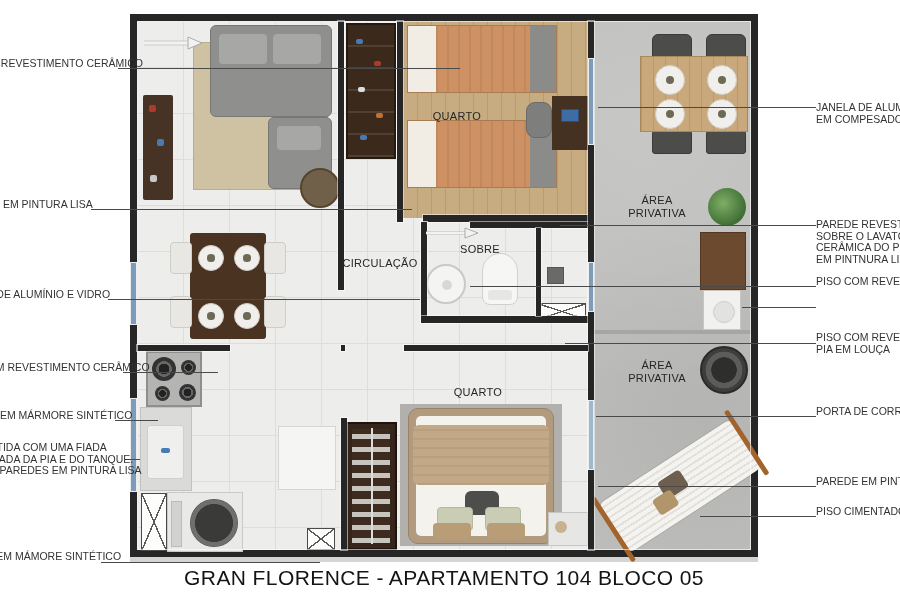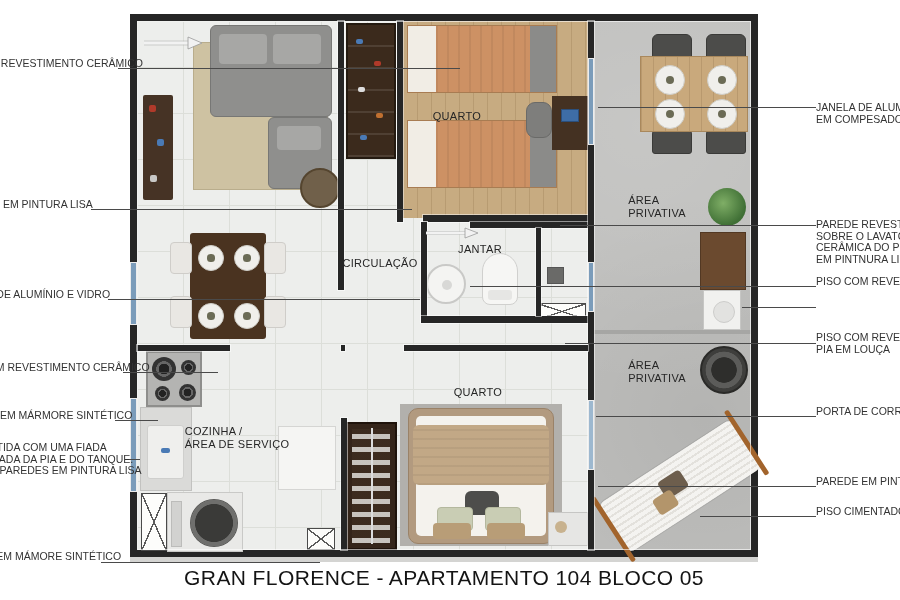--- a/index.html
+++ b/index.html
@@ -117,21 +117,21 @@
   #bed2q .blanket2{position:absolute;left:4px;top:16px;width:136px;height:60px;background:#c2a886;border-radius:6px;
      background-image:repeating-linear-gradient(0deg,rgba(0,0,0,.05) 0 2px,transparent 2px 9px);}
   #bed2q .bag{position:absolute;left:56px;top:82px;width:34px;height:24px;background:#4d4d4b;border-radius:6px;}
   .pillow-g{position:absolute;width:34px;height:22px;background:#c9cdb4;border-radius:4px;border:1px solid #b4b89e;}
   .pillow-t{position:absolute;width:38px;height:16px;background:#b89d77;border-radius:4px;}
   #nightstand{left:411px;top:491px;width:40px;height:34px;background:#e6e6e4;border:1px solid #c6c6c4;}
   #nightstand::after{content:'';position:absolute;left:6px;top:8px;width:12px;height:12px;border-radius:50%;background:#c8b28e;}
   .arrow{position:absolute;z-index:24;}
   
   .rlabel{position:absolute;z-index:40;transform:translate(-50%,-50%);font-size:11px;line-height:13px;
-          color:#262626;text-align:left;white-space:pre;letter-spacing:.3px;}
+          color:#262626;text-align:center;white-space:pre;letter-spacing:.3px;}
   .ann{position:absolute;font-size:10.5px;line-height:11.5px;color:#333;white-space:pre;z-index:50;}
   .ann-right{left:816px;}
   .leader{position:absolute;height:1px;background:#4a4a4a;z-index:30;}
   #title{position:absolute;left:-6px;top:566px;width:900px;text-align:center;font-size:21px;
          color:#141414;letter-spacing:.4px;z-index:50;}
 </style>
 </head>
 <body>
 
 <div class="stage">
@@ -273,27 +273,25 @@
       <polygon points="45,2 59,8 45,14" fill="#f2f2f2" stroke="#9a9a9a" stroke-width="0.8"></polygon>
     </svg>
     <svg class="arrow" style="left:288px;top:205px;" width="56" height="14">
       <line x1="1" y1="7" x2="42" y2="7" stroke="#9a9a9a" stroke-width="4" opacity="0.4"></line>
       <line x1="1" y1="7" x2="42" y2="7" stroke="#f2f2f2" stroke-width="2.5"></line>
       <polygon points="40,2 53,7 40,12" fill="#f2f2f2" stroke="#9a9a9a" stroke-width="0.8"></polygon>
     </svg>
 
     <div class="rlabel" style="left:320px;top:95px;">QUARTO</div>
     <div class="rlabel" style="left:243px;top:242px;">CIRCULAÇÃO</div>
-    <div class="rlabel" style="left:343px;top:228px;">JANTAR</div>
+    <div class="rlabel" style="left:343px;top:228px;">SOBRE</div>
     <div class="rlabel" style="left:520px;top:186px;">ÁREA
 PRIVATIVA</div>
     <div class="rlabel" style="left:520px;top:351px;">ÁREA
 PRIVATIVA</div>
-    <div class="rlabel" style="left:100px;top:417px;">COZINHA /
-ÁREA DE SERVIÇO</div>
     <div class="rlabel" style="left:341px;top:371px;">QUARTO</div>
   </div>
 
   <div class="under-strip"></div>
 
   <div class="ann" style="left:-19px;top:58px;">OM REVESTIMENTO CERÂMICO</div>
   <div class="ann" style="left:-7px;top:199px;">E EM PINTURA LISA</div>
   <div class="ann" style="left:-13px;top:289px;">A DE ALUMÍNIO E VIDRO</div>
   <div class="ann" style="left:-20px;top:362px;">COM REVESTIMENTO CERÂMICO</div>
   <div class="ann" style="left:-17px;top:410px;">DA EM MÁRMORE SINTÉTICO</div>

